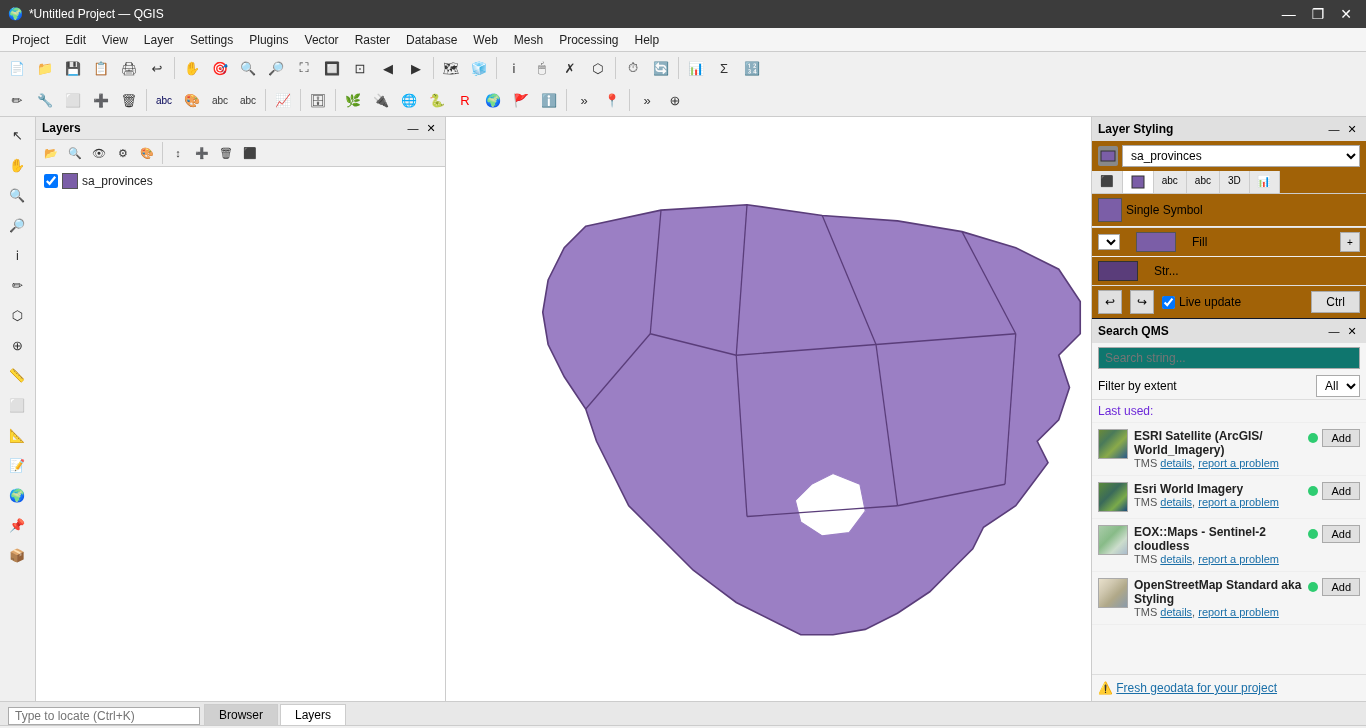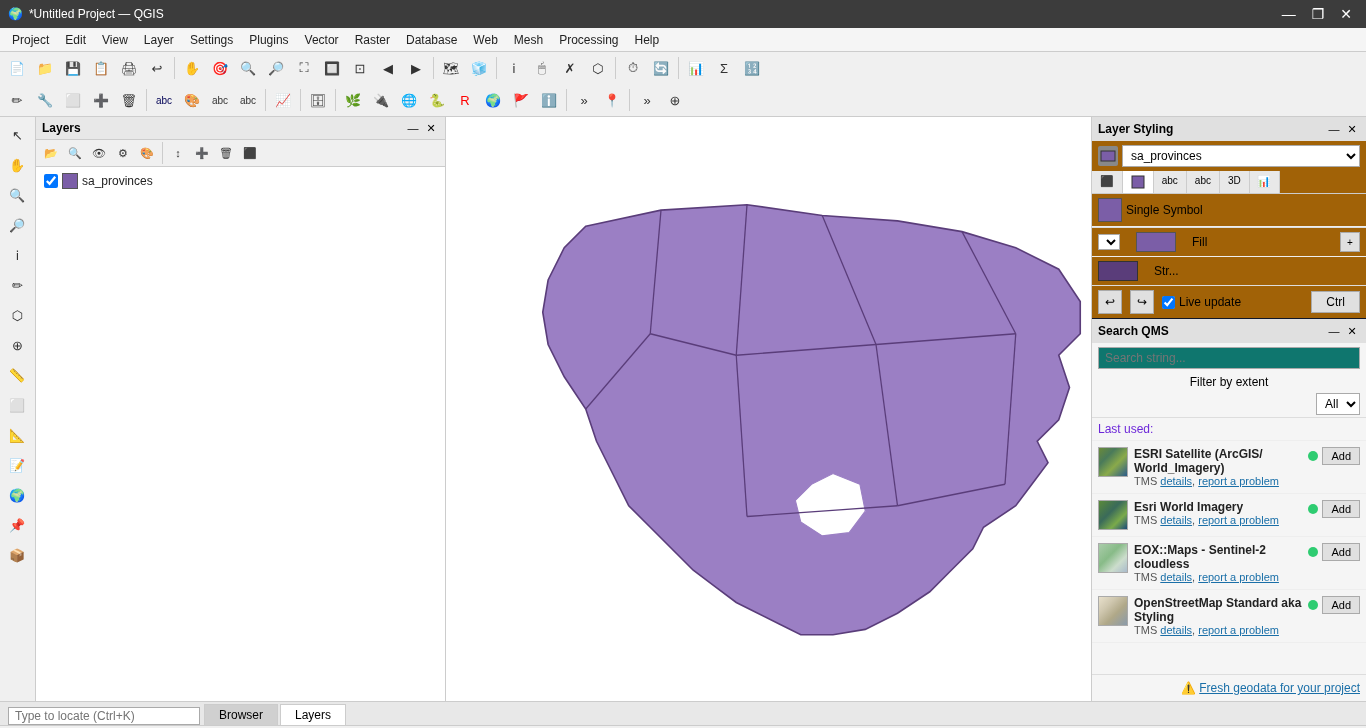--- a/index.html
+++ b/index.html
@@ -283,21 +283,20 @@
       font-size: 12px;
       background: #0f766e;
     }
     .filter-row {
       padding: 2px 6px;
       display: flex;
       align-items: center;
       gap: 4px;
       font-size: 12px;
       border-bottom: 1px solid #ddd;
-      flex-direction: column;
     }
     .filter-select {
       border: 1px solid #aaa;
       padding: 2px 4px;
       font-size: 12px;
       background: #fff;
       margin-left: auto;
     }
     .last-used-label {
       padding: 4px 6px;
@@ -343,21 +342,21 @@
       background: #e0e0e0;
       border: 1px solid #aaa;
       padding: 2px 8px;
       font-size: 11px;
       cursor: pointer;
     }
     
     .fresh-geodata-row {
       padding: 6px;
       border-top: 1px solid #ddd;
-      text-align: right;
+      text-align: left;
       font-size: 12px;
     }
     .fresh-geodata-link { color: #1a6fa8; text-decoration: underline; cursor: pointer; }
     
     
     .statusbar {
       height: 24px;
       background: #f0f0f0;
       border-top: 1px solid #ccc;
       display: flex;

